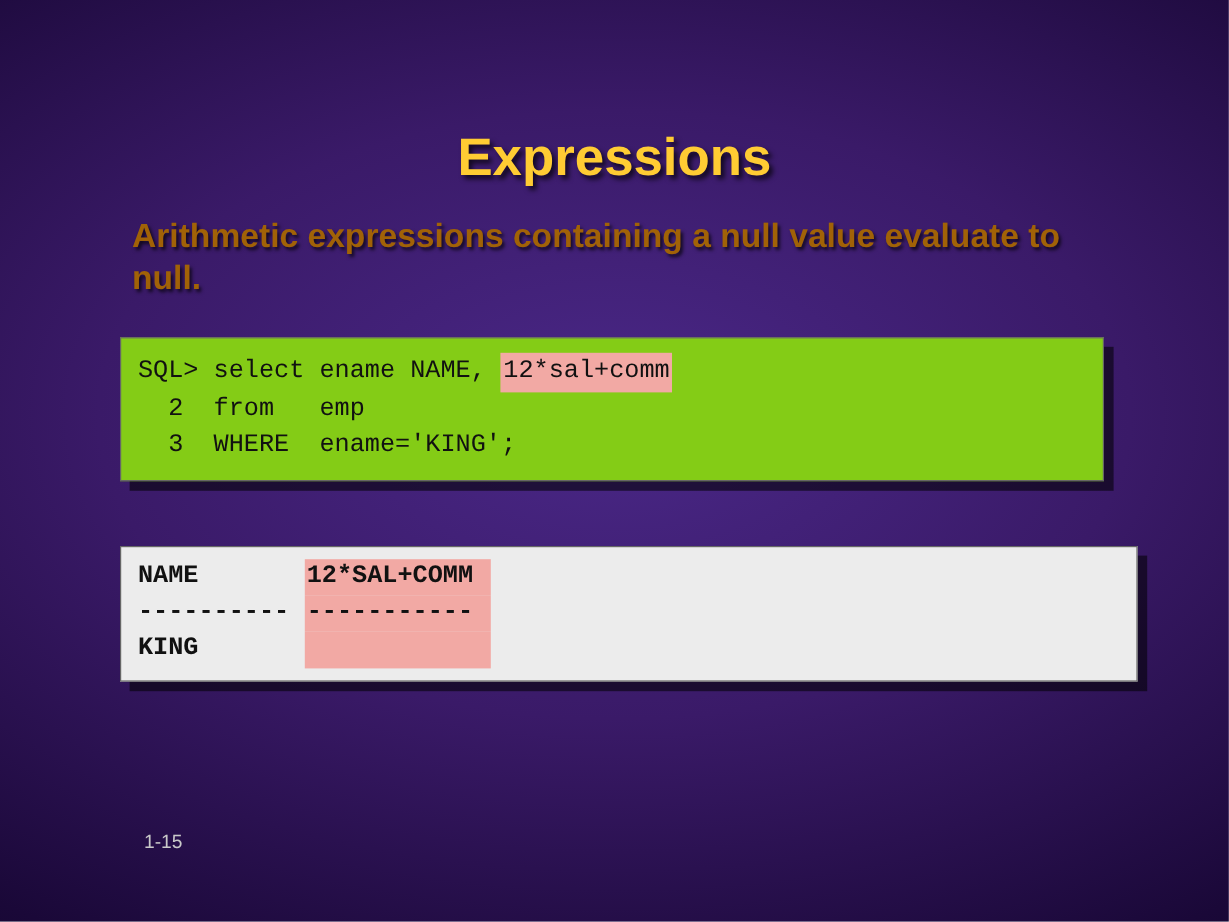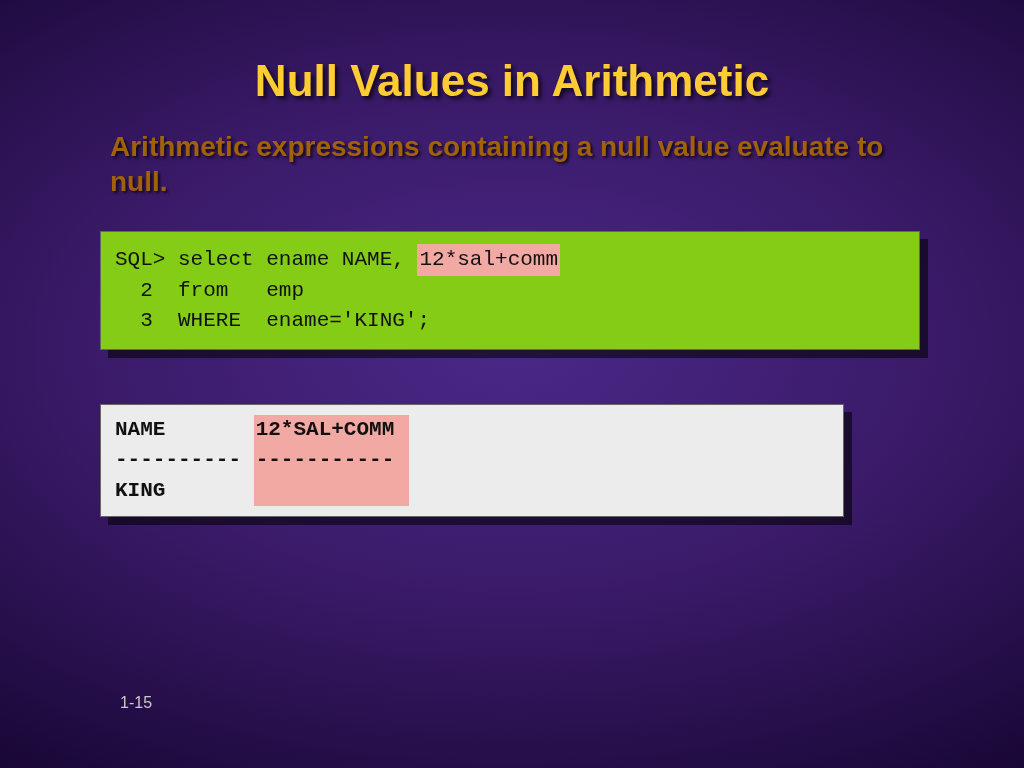--- a/index.html
+++ b/index.html
@@ -46,21 +46,21 @@
     font-family: "Courier New", Courier, monospace;
     font-size: 21px;
     line-height: 1.45;
     white-space: pre;
     color: #111;
   }
 
   .outbox {
     position: relative;
     margin: 54px 0 0 100px;
-    width: 744px;
+    width: 848px;
     background: #ececec;
     border: 1px solid #666;
     box-shadow: 8px 8px 0 rgba(0,0,0,0.55);
     padding: 10px 14px 10px 14px;
     font-family: "Courier New", Courier, monospace;
     font-size: 21px;
     font-weight: bold;
     line-height: 1.35;
     white-space: pre;
     color: #111;
@@ -78,21 +78,22 @@
     bottom: 56px;
     color: #c9c9c9;
     font-size: 16px;
     text-align: right;
   }
 </style>
 </head>
 <body>
 
 <div class="title">
-  <span>Null Values in Arithmetic</span><br>
+  <br>
+  <span>Expressions</span>
 </div>
 
 <div class="subtitle">Arithmetic expressions containing a null value evaluate to null.</div>
 
 <div class="codebox"><span>SQL&gt; select ename NAME, </span><span class="hl">12*sal+comm</span><span></span>
 <span>  2  from   emp</span>
 <span>  3  WHERE  ename='KING';</span></div>
 
 <div class="outbox"><span>NAME       </span><span class="hl">12*SAL+COMM </span>
 <span>---------- </span><span class="hl">----------- </span>

